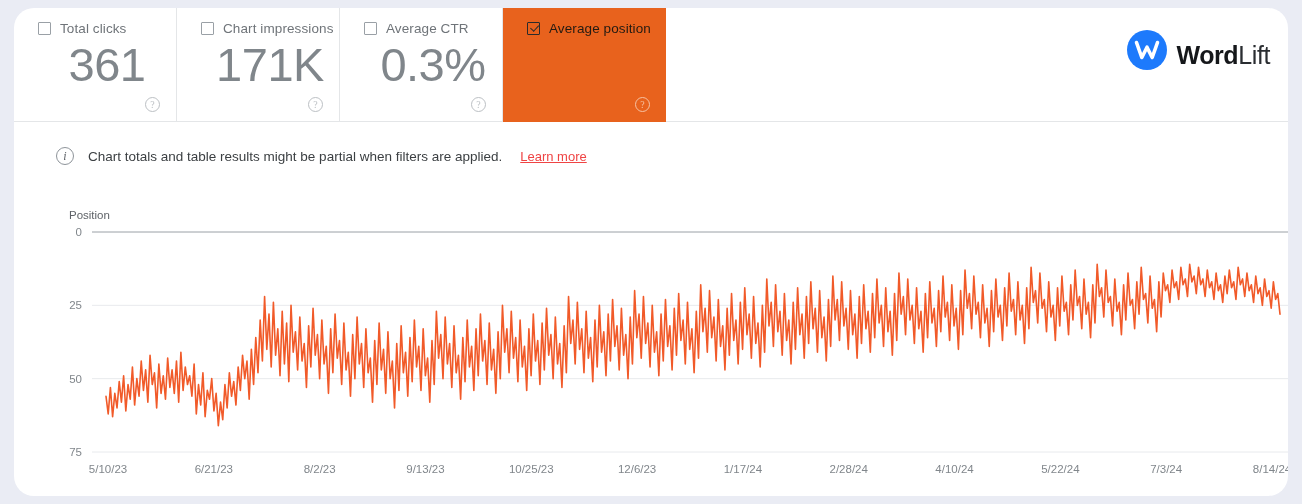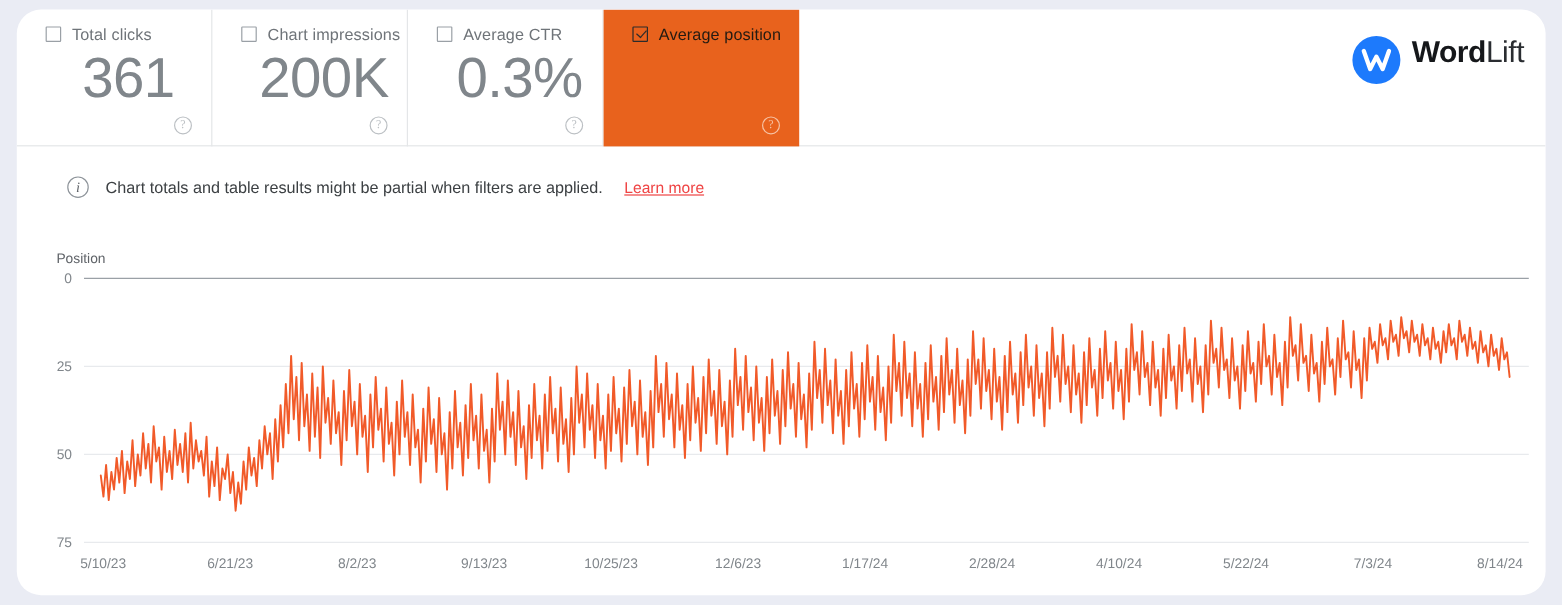--- a/index.html
+++ b/index.html
@@ -100,21 +100,21 @@
   .metric.selected .help {
     border-color: #f6c2a4;
     color: #f6c2a4;
   }
 
   
   .logo {
     position: absolute;
     right: 18px; top: 22px;
     display: flex;
-    align-items: flex-start;
+    align-items: flex-end;
     gap: 9px;
   }
   .logo-mark {
     width: 40px; height: 40px;
     border-radius: 50%;
     background: #1d7afc;
     display: flex;
     align-items: center;
     justify-content: center;
   }
@@ -159,21 +159,21 @@
     color: #ef4444;
     text-decoration: underline;
     margin-left: 4px;
     white-space: nowrap;
   }
 
   
   .chart-wrap {
     position: absolute;
     left: 0; top: 180px;
-    width: 1008px; height: 300px;
+    width: 1008px; height: 300px; padding-left: 22px;
   }
   .chart-svg { display: block; }
   .axis-title {
     font-size: 11.5px;
     fill: #5f6368;
   }
   .tick-label {
     font-size: 11.5px;
     fill: #80868b;
   }
@@ -198,21 +198,21 @@
         </div>
         <div class="metric-value">361</div>
         <div class="help">?</div>
       </div>
 
       <div class="metric">
         <div class="metric-head">
           <span class="cbox"></span>
           <span class="metric-label">Chart impressions</span>
         </div>
-        <div class="metric-value">200K</div>
+        <div class="metric-value">171K</div>
         <div class="help">?</div>
       </div>
 
       <div class="metric">
         <div class="metric-head">
           <span class="cbox"></span>
           <span class="metric-label">Average CTR</span>
         </div>
         <div class="metric-value">0.3%</div>
         <div class="help">?</div>

